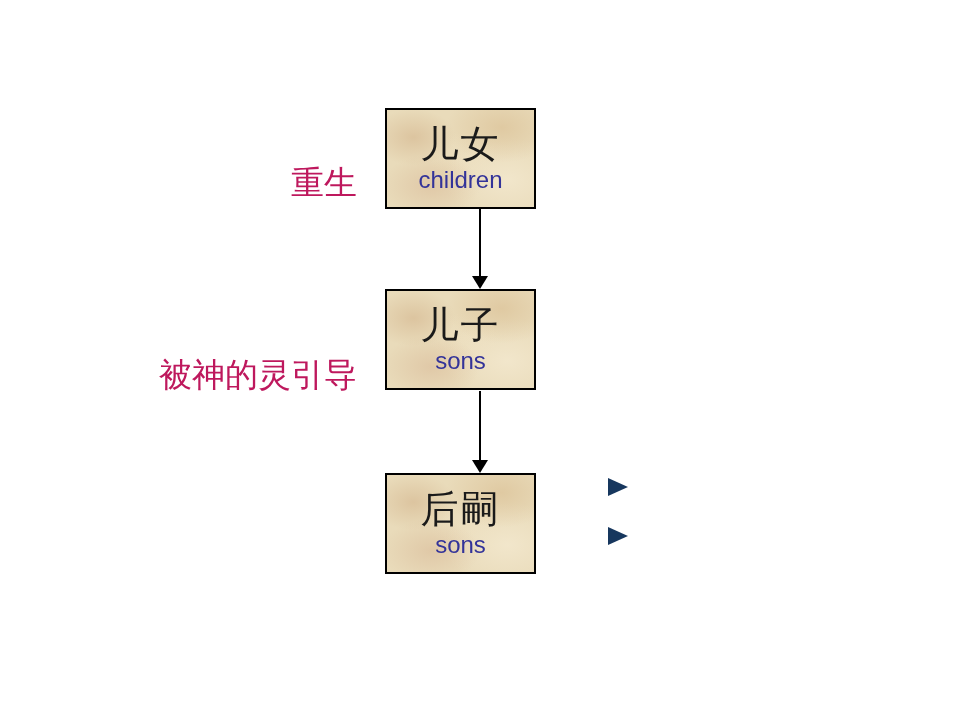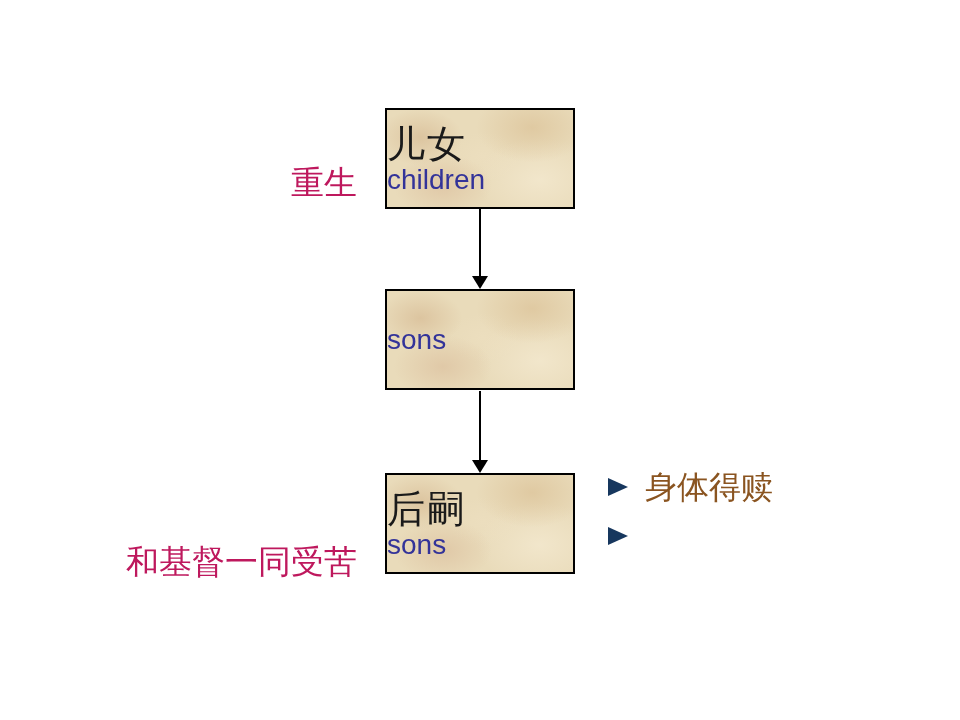--- a/index.html
+++ b/index.html
@@ -8,44 +8,44 @@
     background: #ffffff;
     font-family: "Liberation Sans", sans-serif;
     position: relative;
   }
   .slide { position: absolute; inset: 0; width: 960px; height: 720px; }
 
   
   .node {
     position: absolute;
     left: 385px;
-    width: 190px;
+    width: 151px;
     height: 101px;
     border: 2px solid #000000;
     background-color: #e9dbba;
     background-image:
       radial-gradient(ellipse 60px 40px at 18% 28%, rgba(196,154,110,0.35), transparent 70%),
       radial-gradient(ellipse 80px 50px at 78% 18%, rgba(214,184,138,0.50), transparent 70%),
       radial-gradient(ellipse 70px 45px at 30% 78%, rgba(203,158,124,0.30), transparent 70%),
       radial-gradient(ellipse 90px 60px at 82% 72%, rgba(243,232,206,0.85), transparent 70%),
       radial-gradient(ellipse 50px 35px at 52% 48%, rgba(238,224,193,0.60), transparent 70%);
     display: flex;
     flex-direction: column;
-    align-items: flex-start;
+    align-items: center;
     justify-content: center;
     text-align: center;
   }
   .node-zh {
     font-size: 38px;
     line-height: 42px;
     color: #1a1a1a;
     letter-spacing: 2px;
   }
   .node-en {
-    font-size: 28px;
+    font-size: 24px;
     line-height: 30px;
     color: #333399;
   }
   #node-0 { top: 108px; }
   #node-1 { top: 289px; }
   #node-2 { top: 473px; }
 
   
   .arrow-shaft {
     position: absolute;
@@ -116,37 +116,37 @@
 
   <div class="node" id="node-0">
     <div class="node-zh">儿女</div>
     <div class="node-en">children</div>
   </div>
 
   <div class="arrow-shaft" id="shaft-0"></div>
   <div class="arrow-head" id="head-0"></div>
 
   <div class="node" id="node-1">
+    <div class="node-zh">儿子</div>
     <div class="node-en">sons</div>
   </div>
 
   <div class="arrow-shaft" id="shaft-1"></div>
   <div class="arrow-head" id="head-1"></div>
 
   <div class="node" id="node-2">
     <div class="node-zh">后嗣</div>
     <div class="node-en">sons</div>
   </div>
 
   <div class="side-label" id="label-0">重生</div>
-  <div class="side-label" id="label-2">和基督一同受苦</div>
+  <div class="side-label" id="label-1">被神的灵引导</div>
 
   <div class="bullet-list">
     <div class="bullet-row">
       <div class="bullet-marker"></div>
-      <div class="bullet-text">身体得赎</div>
     </div>
     <div class="bullet-row">
       <div class="bullet-marker"></div>
     </div>
   </div>
 
 </div>
 
 </body></html>

